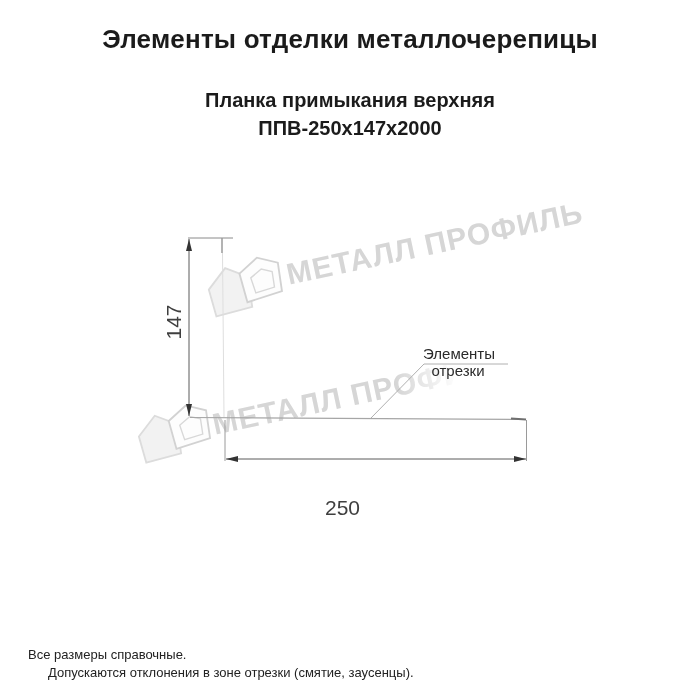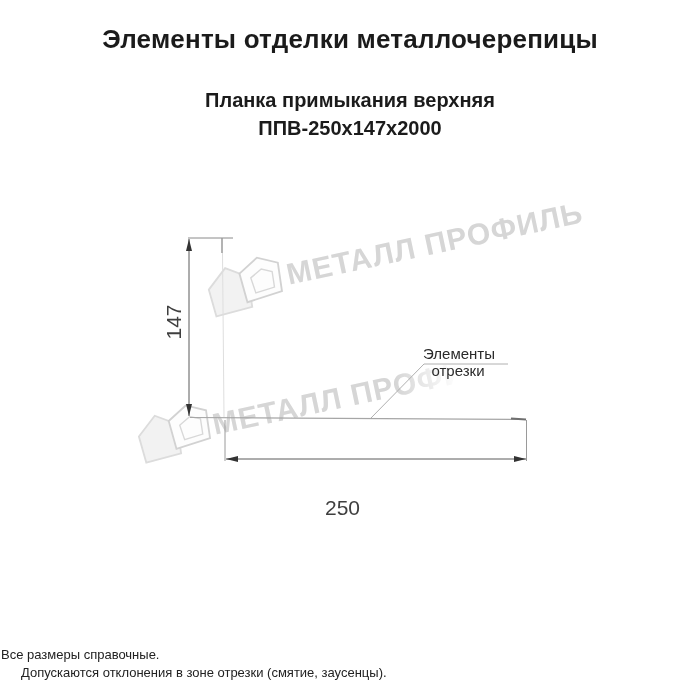--- a/index.html
+++ b/index.html
@@ -15,21 +15,21 @@
   .product-code{top:117px;font-size:20px;font-weight:bold;color:#1b1b1b;}
 
   .dim-text{font-size:21px;color:#3f3f3f;}
   .dim-height{left:144px;top:310px;width:60px;height:24px;text-align:center;
     transform:rotate(-90deg);transform-origin:center;}
   .dim-width{left:325px;top:458px;width:100px;margin-top:38px;}
 
   .callout{left:423px;top:345px;width:70px;text-align:center;
     font-size:15px;line-height:17px;color:#2a2a2a;}
 
-  .footer-note{left:1px;font-size:13px;color:#222;}
+  .footer-note{left:28px;font-size:13px;color:#222;}
   .note1{top:647px;}
   .note2{top:665px;margin-left:20px;}
 
   .wm-text{
     font-size:30px;font-weight:bold;letter-spacing:1px;white-space:nowrap;
     color:#d6d6d6;transform:rotate(-12deg);transform-origin:left center;
   }
   .wm-text-1{left:287px;top:258px;}
   .wm-text-2{
     left:213px;top:408px;width:250px;overflow:hidden;

